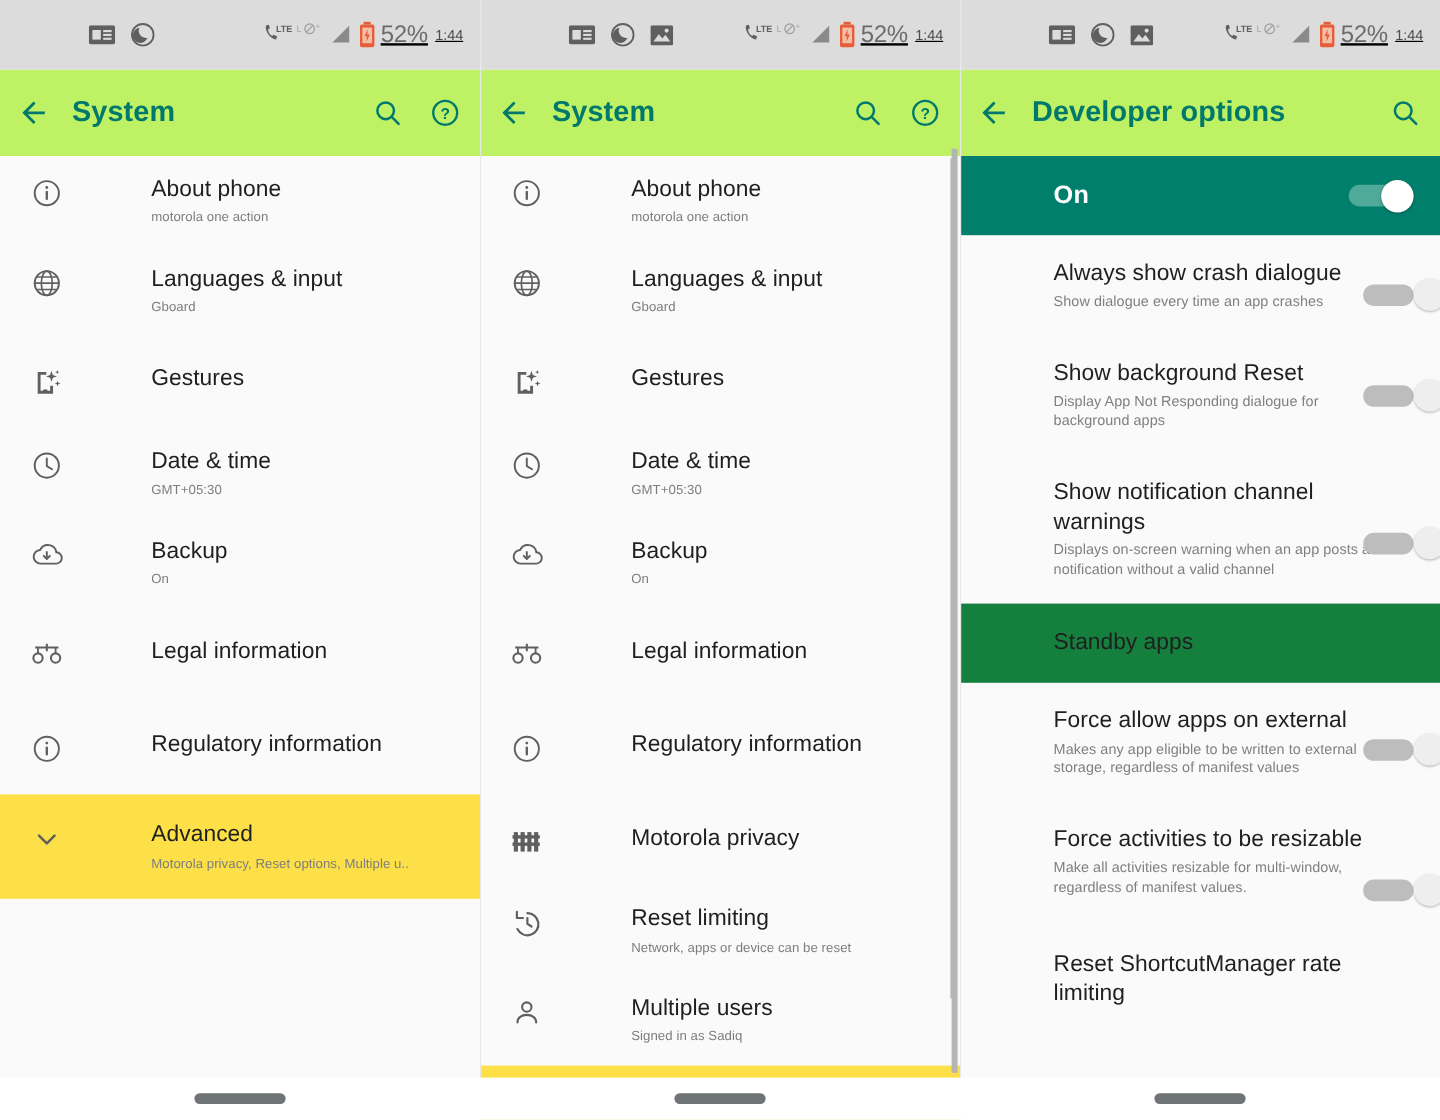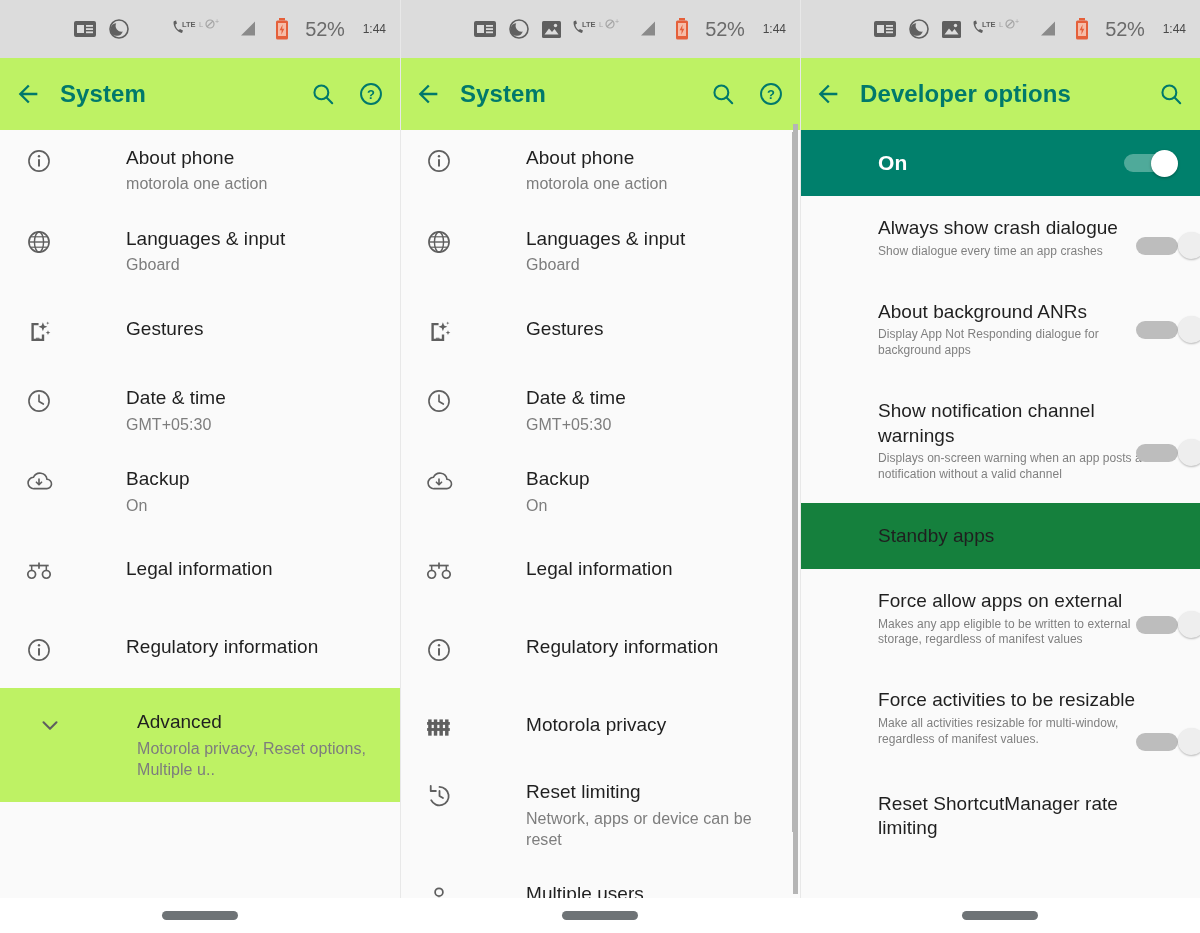--- a/index.html
+++ b/index.html
@@ -23,21 +23,21 @@
   
   .statusbar {
     height: 58px;
     background: #dcdcdc;
     display: flex;
     align-items: center;
     padding: 0 14px 0 0;
     position: relative;
   }
   .sb-left { display: flex; align-items: center; gap: 13px; padding-left: 74px; }
-  .sb-right { display: flex; align-items: center; gap: 16px; margin-left: auto; }
+  .sb-right { display: flex; align-items: center; gap: 4px; margin-left: auto; text-decoration: underline; }
   .sb-icon { display: block; }
   .sb-text {
     font-size: 20px; color: #6b6b6b; letter-spacing: -0.2px;
     font-family: "Liberation Sans", sans-serif;
   }
   .sb-time { font-size: 12px; color: #4a4a4a; margin-left: 2px; }
 
   
   .appbar {
     height: 72px;
@@ -69,24 +69,24 @@
     width: 78px; flex: 0 0 78px;
     display: flex; align-items: center; justify-content: center;
     padding-top: 2px;
   }
   .row .text-cell { flex: 1; padding-right: 10px; }
   .row .rtitle {
     font-size: 19px; color: #1f1f1f; line-height: 1.28;
     letter-spacing: 0.05px;
   }
   .row .rsub {
-    font-size: 16px; color: #7d7d7d; line-height: 1.3; margin-top: 4px;
+    font-size: 11px; color: #7d7d7d; line-height: 1.3; margin-top: 4px;
     letter-spacing: 0.05px;
   }
-  .row.highlight { background: #bef264; padding-left: 11px; }
+  .row.highlight { background: #fde047; }
 
   
   .p1 .row, .p2 .row { padding-top: 16px; padding-bottom: 16px; gap: 48px; }
   .p1 .row.noSub, .p2 .row.noSub { padding-top: 25px; padding-bottom: 25px; }
 
   
   .master-toggle {
     background: #00806c;
     height: 66px;
     display: flex; align-items: center;
@@ -664,21 +664,21 @@
       <div class="dev-row">
         <div class="dtext">
           <div class="dtitle">Always show crash dialogue</div>
           <div class="dsub">Show dialogue every time an app crashes</div>
         </div>
         <div class="tog-wrap"><span class="toggle-off"><span class="track"></span><span class="thumb"></span></span></div>
       </div>
 
       <div class="dev-row">
         <div class="dtext">
-          <div class="dtitle">About background ANRs</div>
+          <div class="dtitle">Show background Reset</div>
           <div class="dsub">Display App Not Responding dialogue for background apps</div>
         </div>
         <div class="tog-wrap"><span class="toggle-off"><span class="track"></span><span class="thumb"></span></span></div>
       </div>
 
       <div class="dev-row">
         <div class="dtext">
           <div class="dtitle">Show notification channel warnings</div>
           <div class="dsub">Displays on-screen warning when an app posts a notification without a valid channel</div>
         </div>

